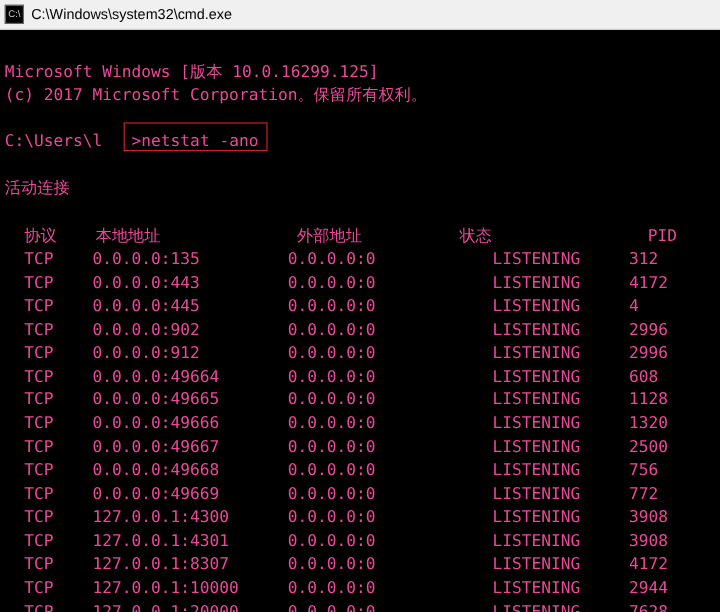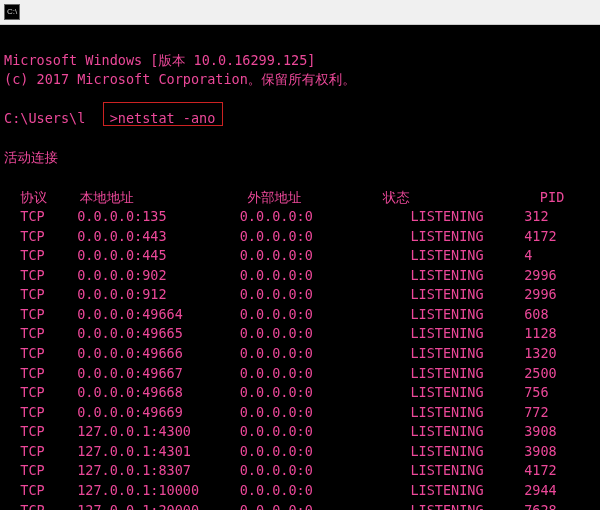--- a/index.html
+++ b/index.html
@@ -60,20 +60,21 @@
     pointer-events: none;
   }
   .row { white-space: pre; }
 </style>
 </head>
 <body>
 
 <div class="window">
   <div class="titlebar">
     <div class="titlebar-icon">C:\</div>
+    <span>C:\Windows\system32\cmd.exe</span>
   </div>
   <div class="terminal">
 <span class="row">Microsoft Windows [版本 10.0.16299.125]</span>
 <span class="row">(c) 2017 Microsoft Corporation。保留所有权利。</span>
 
 <span class="row prompt-line"><span>C:\Users\l   &gt;</span><span>netstat -ano</span></span>
 
 <span class="row">活动连接</span>
 
 <span class="row" id="header-row">  协议    本地地址              外部地址          状态                PID</span>

